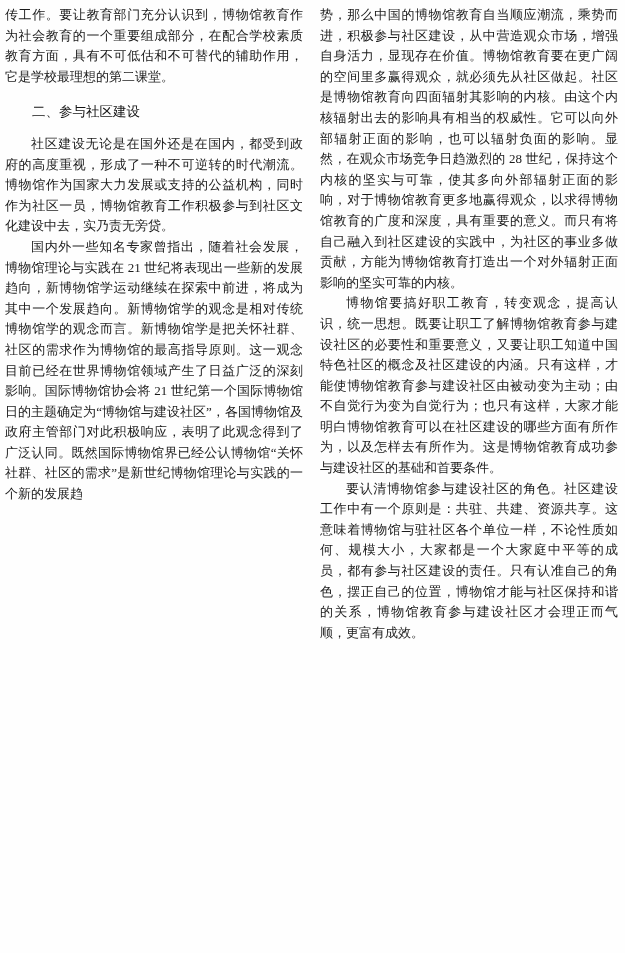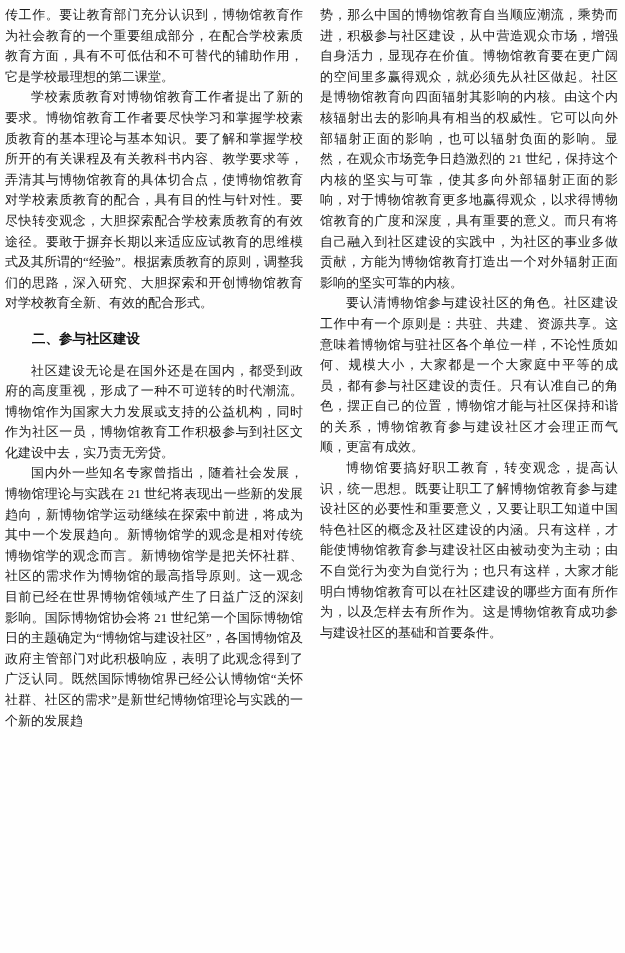--- a/index.html
+++ b/index.html
@@ -32,39 +32,38 @@
     text-align: justify;
     text-indent: 2em;
     word-break: break-all;
   }
   p.no-indent {
     text-indent: 0;
   }
   h2.section-heading {
     margin: 15px 0 11px 0;
     font-family: "Liberation Sans", "DejaVu Sans", sans-serif;
-    font-weight: bold;
+    font-weight: normal;
     font-size: 13.5px;
     line-height: 20.6px;
     text-indent: 2em;
     color: #111111;
   }
 </style>
 </head>
 <body>
 
 <div class="page">
 
   <div class="column">
     <p class="body-para no-indent">传工作。要让教育部门充分认识到，博物馆教育作为社会教育的一个重要组成部分，在配合学校素质教育方面，具有不可低估和不可替代的辅助作用，它是学校最理想的第二课堂。</p>
-    <p class="body-para">学校素质教育对博物馆教育工作者提出了新的要求。博物馆教育工作者要尽快学习和掌握学校素质教育的基本理论与基本知识。要了解和掌握学校所开的有关课程及有关教科书内容、教学要求等，弄清其与博物馆教育的具体切合点，使博物馆教育对学校素质教育的配合，具有目的性与针对性。要尽快转变观念，大胆探索配合学校素质教育的有效途径。要敢于摒弃长期以来适应应试教育的思维模式及其所谓的“经验”。根据素质教育的原则，调整我们的思路，深入研究、大胆探索和开创博物馆教育对学校教育全新、有效的配合形式。</p>
     <h2 class="section-heading">二、参与社区建设</h2>
     <p class="body-para">社区建设无论是在国外还是在国内，都受到政府的高度重视，形成了一种不可逆转的时代潮流。博物馆作为国家大力发展或支持的公益机构，同时作为社区一员，博物馆教育工作积极参与到社区文化建设中去，实乃责无旁贷。</p>
     <p class="body-para">国内外一些知名专家曾指出，随着社会发展，博物馆理论与实践在 21 世纪将表现出一些新的发展趋向，新博物馆学运动继续在探索中前进，将成为其中一个发展趋向。新博物馆学的观念是相对传统博物馆学的观念而言。新博物馆学是把关怀社群、社区的需求作为博物馆的最高指导原则。这一观念目前已经在世界博物馆领域产生了日益广泛的深刻影响。国际博物馆协会将 21 世纪第一个国际博物馆日的主题确定为“博物馆与建设社区”，各国博物馆及政府主管部门对此积极响应，表明了此观念得到了广泛认同。既然国际博物馆界已经公认博物馆“关怀社群、社区的需求”是新世纪博物馆理论与实践的一个新的发展趋</p>
   </div>
 
   <div class="column">
-    <p class="body-para no-indent">势，那么中国的博物馆教育自当顺应潮流，乘势而进，积极参与社区建设，从中营造观众市场，增强自身活力，显现存在价值。博物馆教育要在更广阔的空间里多赢得观众，就必须先从社区做起。社区是博物馆教育向四面辐射其影响的内核。由这个内核辐射出去的影响具有相当的权威性。它可以向外部辐射正面的影响，也可以辐射负面的影响。显然，在观众市场竞争日趋激烈的 21 世纪，保持这个内核的坚实与可靠，使其多向外部辐射正面的影响，对于博物馆教育更多地赢得观众，以求得博物馆教育的广度和深度，具有重要的意义。而只有将自己融入到社区建设的实践中，为社区的事业多做贡献，方能为博物馆教育打造出一个对外辐射正面影响的坚实可靠的内核。</p>
+    <p class="body-para no-indent">势，那么中国的博物馆教育自当顺应潮流，乘势而进，积极参与社区建设，从中营造观众市场，增强自身活力，显现存在价值。博物馆教育要在更广阔的空间里多赢得观众，就必须先从社区做起。社区是博物馆教育向四面辐射其影响的内核。由这个内核辐射出去的影响具有相当的权威性。它可以向外部辐射正面的影响，也可以辐射负面的影响。显然，在观众市场竞争日趋激烈的 28 世纪，保持这个内核的坚实与可靠，使其多向外部辐射正面的影响，对于博物馆教育更多地赢得观众，以求得博物馆教育的广度和深度，具有重要的意义。而只有将自己融入到社区建设的实践中，为社区的事业多做贡献，方能为博物馆教育打造出一个对外辐射正面影响的坚实可靠的内核。</p>
+    <p class="body-para">博物馆要搞好职工教育，转变观念，提高认识，统一思想。既要让职工了解博物馆教育参与建设社区的必要性和重要意义，又要让职工知道中国特色社区的概念及社区建设的内涵。只有这样，才能使博物馆教育参与建设社区由被动变为主动；由不自觉行为变为自觉行为；也只有这样，大家才能明白博物馆教育可以在社区建设的哪些方面有所作为，以及怎样去有所作为。这是博物馆教育成功参与建设社区的基础和首要条件。</p>
     <p class="body-para">要认清博物馆参与建设社区的角色。社区建设工作中有一个原则是：共驻、共建、资源共享。这意味着博物馆与驻社区各个单位一样，不论性质如何、规模大小，大家都是一个大家庭中平等的成员，都有参与社区建设的责任。只有认准自己的角色，摆正自己的位置，博物馆才能与社区保持和谐的关系，博物馆教育参与建设社区才会理正而气顺，更富有成效。</p>
-    <p class="body-para">博物馆要搞好职工教育，转变观念，提高认识，统一思想。既要让职工了解博物馆教育参与建设社区的必要性和重要意义，又要让职工知道中国特色社区的概念及社区建设的内涵。只有这样，才能使博物馆教育参与建设社区由被动变为主动；由不自觉行为变为自觉行为；也只有这样，大家才能明白博物馆教育可以在社区建设的哪些方面有所作为，以及怎样去有所作为。这是博物馆教育成功参与建设社区的基础和首要条件。</p>
   </div>
 
 </div>
 
 </body></html>

